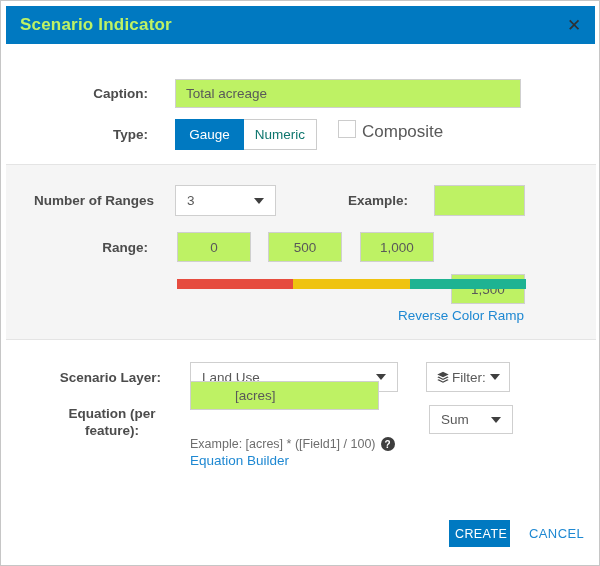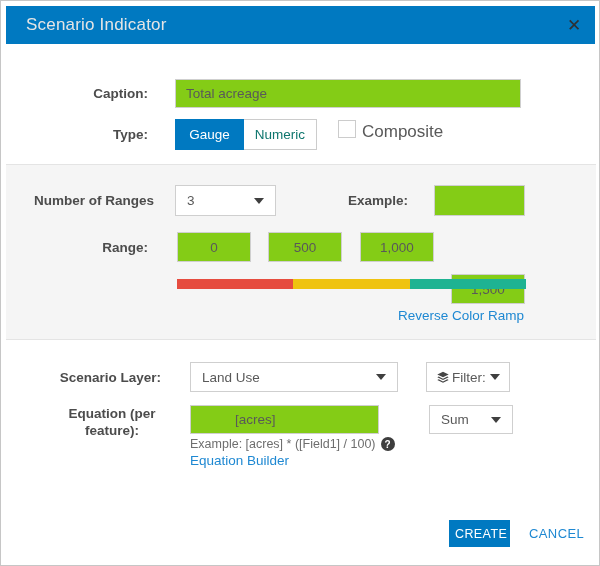--- a/index.html
+++ b/index.html
@@ -5,29 +5,29 @@
   html,body { margin:0; padding:0; background:#fff; }
   .stage {
     position:relative; width:600px; height:566px; box-sizing:border-box;
     background:#fff; border:1px solid #c6c6c6;
     font-family:"Liberation Sans", sans-serif;
     -webkit-font-smoothing:antialiased;
   }
   
   .hdr { position:absolute; left:5px; top:5px; width:589px; height:38px;
          background:var(--accent); display:flex; align-items:center; }
-  .hdr-title { color:#e5e5e5; font-size:17px; font-weight:400; padding-left:20px; letter-spacing:.2px; }
+  .hdr-title { color:#bef264; font-size:17px; font-weight:700; padding-left:14px; letter-spacing:.2px; }
   .close-btn { position:absolute; right:0; top:0; width:42px; height:38px; background:none; border:none;
                display:flex; align-items:center; justify-content:center; cursor:pointer; }
   .close-glyph { color:#2e3033; font-size:17px; line-height:1; }
   
   .lbl { position:absolute; font-size:13.5px; font-weight:bold; color:#4c4c4c; line-height:16px; }
   .r { text-align:right; }
   
-  .tin { position:absolute; box-sizing:border-box; border:1px solid #cfcfcf; background:#84cc16;
+  .tin { position:absolute; box-sizing:border-box; border:1px solid #cfcfcf; background:#bef264;
          font-family:inherit; font-size:13.5px; color:#595959; padding:0 10px; outline:none; }
   .center { text-align:center; padding:0 4px; }
   
   .sel { position:absolute; box-sizing:border-box; border:1px solid #cfcfcf; background:#fff;
          display:flex; align-items:center; justify-content:space-between;
          padding:0 11px; font-size:13.5px; color:#595959; cursor:pointer; }
   .caret { width:0; height:0; border-left:5px solid transparent; border-right:5px solid transparent;
            border-top:6px solid #3f3f3f; flex:none; }
   
   .seg-btn { position:absolute; box-sizing:border-box; display:flex; align-items:center;
@@ -120,21 +120,21 @@
       </svg>
     </span>
     <span>Filter:</span>
     <span class="caret"></span>
   </div>
 
   <div class="lbl" style="left:60px; top:404px; width:102px; text-align:center; line-height:17px;">
     <div>Equation (per</div>
     <div>feature):</div>
   </div>
-  <input class="tin" style="left: 189px; top: 404px; width: 189px; height: 29px; padding-left: 44px;" value="[acres]">
+  <input class="tin" style="left: 189px; top: 380px; width: 189px; height: 29px; padding-left: 44px;" value="[acres]">
   <div class="sel" style="left:428px; top:404px; width:84px; height:29px;">
     <span>Sum</span>
     <span class="caret"></span>
   </div>
   <div class="hint-row">
     <span>Example: [acres] * ([Field1] / 100)</span>
     <span class="help-badge">?</span>
   </div>
   <span class="lnk" style="left:189px; top:452px;">Equation Builder</span>
 

